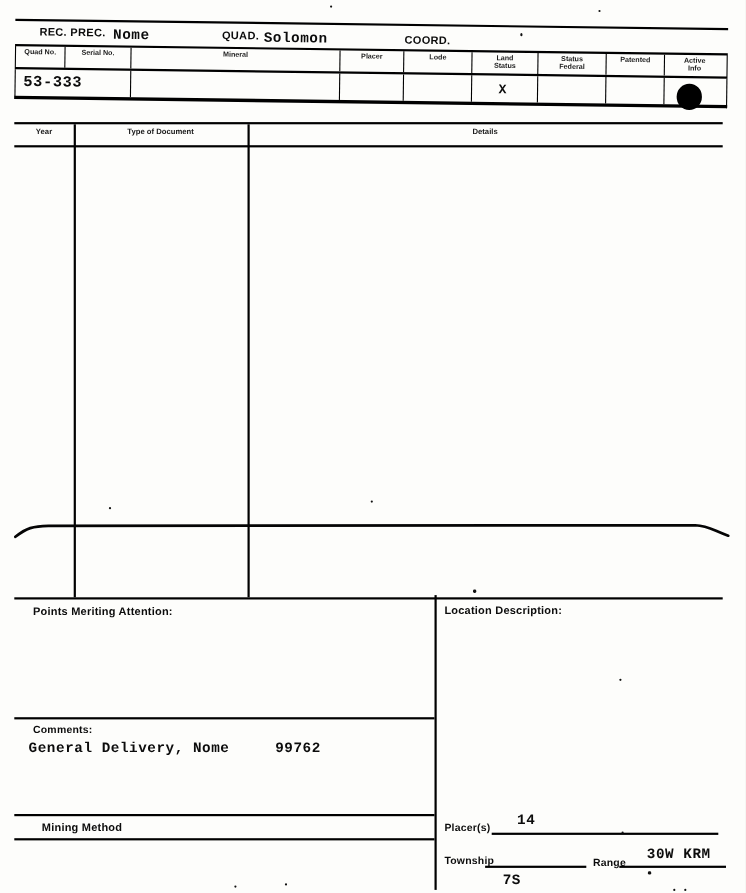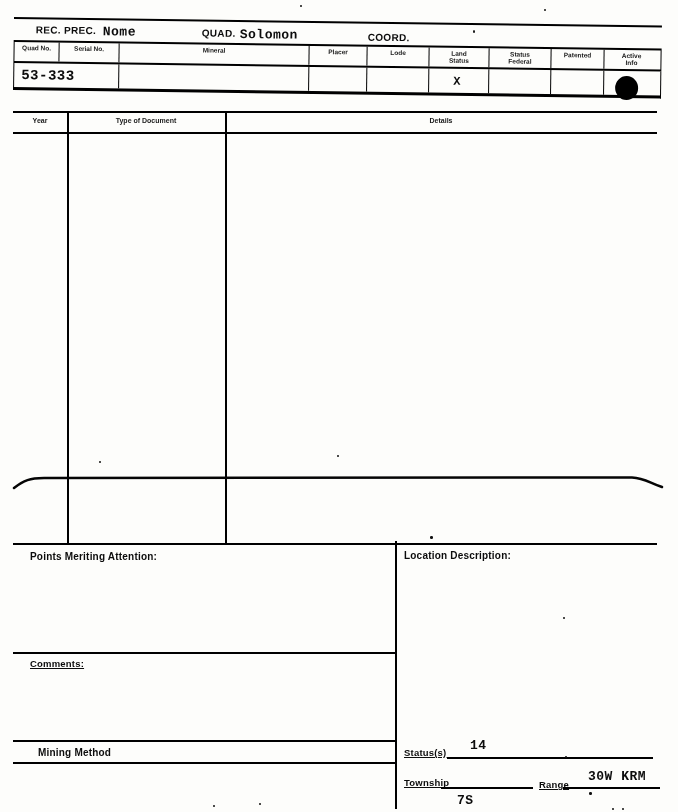--- a/index.html
+++ b/index.html
@@ -57,21 +57,21 @@
   .deeds-v2{position:absolute;left:212px;top:0;bottom:0;width:1.7px;background:#000;}
   .deeds-h{
     position:absolute;top:4px;text-align:center;font-size:7px;font-weight:bold;color:#1a1a1a;
   }
   
   .stray{position:absolute;left:0;top:469px;width:678px;height:26px;}
   
   .vdiv{position:absolute;left:395px;top:541px;width:1.8px;height:268px;background:#000;}
   .hline{position:absolute;height:2px;background:#000;}
   .sec-lbl{position:absolute;font-size:10px;font-weight:bold;letter-spacing:.2px;}
-  .sm-lbl{position:absolute;font-size:9.5px;font-weight:bold;letter-spacing:.2px;text-decoration:underline;}
+  .sm-lbl{position:absolute;font-size:9.5px;font-weight:bold;letter-spacing:.2px;}
   .fill-line{position:absolute;height:1.6px;background:#000;}
   .speck{position:absolute;background:#111;border-radius:50%;}
 </style>
 </head>
 <body>
 
 <div class="page">
 
   <div class="top-card">
     <div class="row-a">
@@ -125,28 +125,29 @@
   <svg class="stray" viewBox="0 0 678 26">
     <path d="M14 19 C 24 11 30 9.2 44 9 L 632 8.5 C 644 9 648 13 662 18" stroke="#050505" stroke-width="2.5" fill="none" stroke-linecap="round"></path>
   </svg>
 
   <div class="vdiv"></div>
 
   <div class="sec-lbl" style="left:30px;top:551px;">Points Meriting Attention:</div>
 
   <div class="hline" style="left:13px;top:652px;width:382px;"></div>
   <div class="sm-lbl" style="left:30px;top:658px;">Comments:</div>
+  <span class="abs typed" style="left:26px;top:673px;font-size:13px;">General Delivery, Nome     99762</span>
 
   <div class="hline" style="left:13px;top:740px;width:382px;"></div>
   <div class="sec-lbl" style="left:38px;top:747px;">Mining Method</div>
   <div class="hline" style="left:13px;top:762px;width:382px;height:2.4px;"></div>
 
   <div class="sec-lbl" style="left:404px;top:550px;">Location Description:</div>
 
-  <div class="sm-lbl" style="left:404px;top:747px;">Status(s)</div>
+  <div class="sm-lbl" style="left:404px;top:747px;">Placer(s)</div>
   <span class="abs typed" style="left:470px;top:738px;font-size:13px;">14</span>
   <div class="fill-line" style="left:447px;top:757px;width:206px;"></div>
 
   <div class="sm-lbl" style="left:404px;top:777px;">Township</div>
   <span class="abs typed" style="left:457px;top:769px;font-size:13px;margin-top:24px;">7S</span>
   <div class="fill-line" style="left:441px;top:787px;width:92px;"></div>
 
   <div class="sm-lbl" style="left:539px;top:779px;">Range</div>
   <span class="abs typed" style="left:588px;top:769px;font-size:13px;">30W KRM</span>
   <div class="fill-line" style="left:563px;top:787px;width:97px;"></div>

